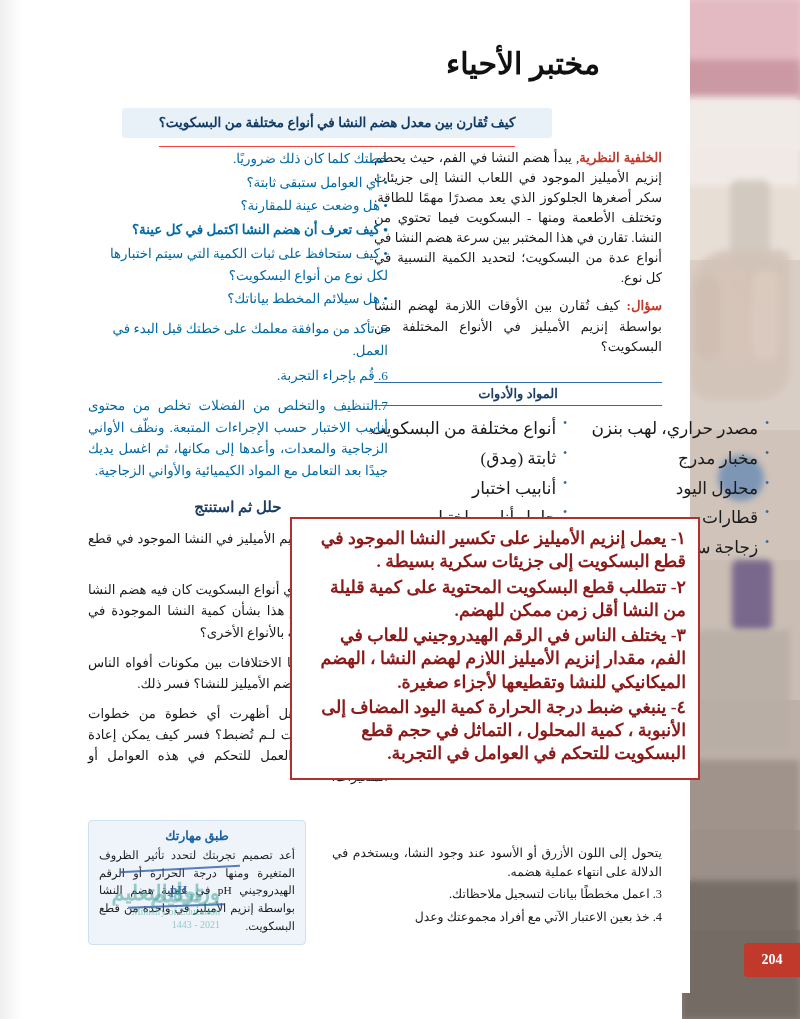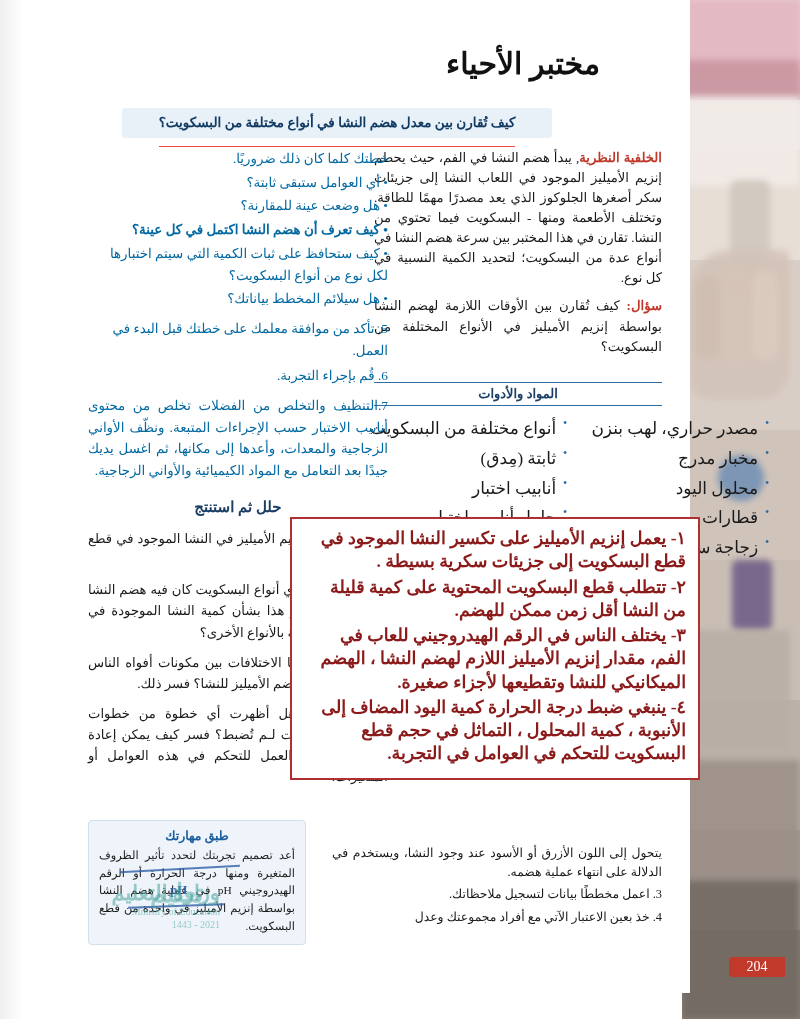--- a/index.html
+++ b/index.html
@@ -119,24 +119,24 @@
   }
   .wm .big{font-size:21px;font-weight:bold;letter-spacing:1px;}
   .wm .sml{font-size:10px;}
   .wm-ar{
     position:absolute;left:150px;top:878px;font-size:26px;color:#3f9e9b;opacity:.45;
     font-weight:bold;
   }
 
   
   .pagenum{
-    position:absolute;right:15px;bottom:42px;width:56px;height:20px;
+    position:absolute;right:0px;bottom:42px;width:56px;height:34px;
     background:#c0392b;color:#fff;border-radius:4px 0 0 4px;
     display:flex;align-items:center;justify-content:center;
-    font-size:14px;font-weight:normal;
+    font-size:14px;font-weight:bold;
   }
 
   
   .overlay{
     position:absolute;left:290px;top:517px;width:410px;
     background:#ffffff;border:2px solid #b03030;
     padding:8px 12px 10px 12px;box-sizing:border-box;
     direction:rtl;text-align:right;
     font-family:"Liberation Serif", serif;
   }

